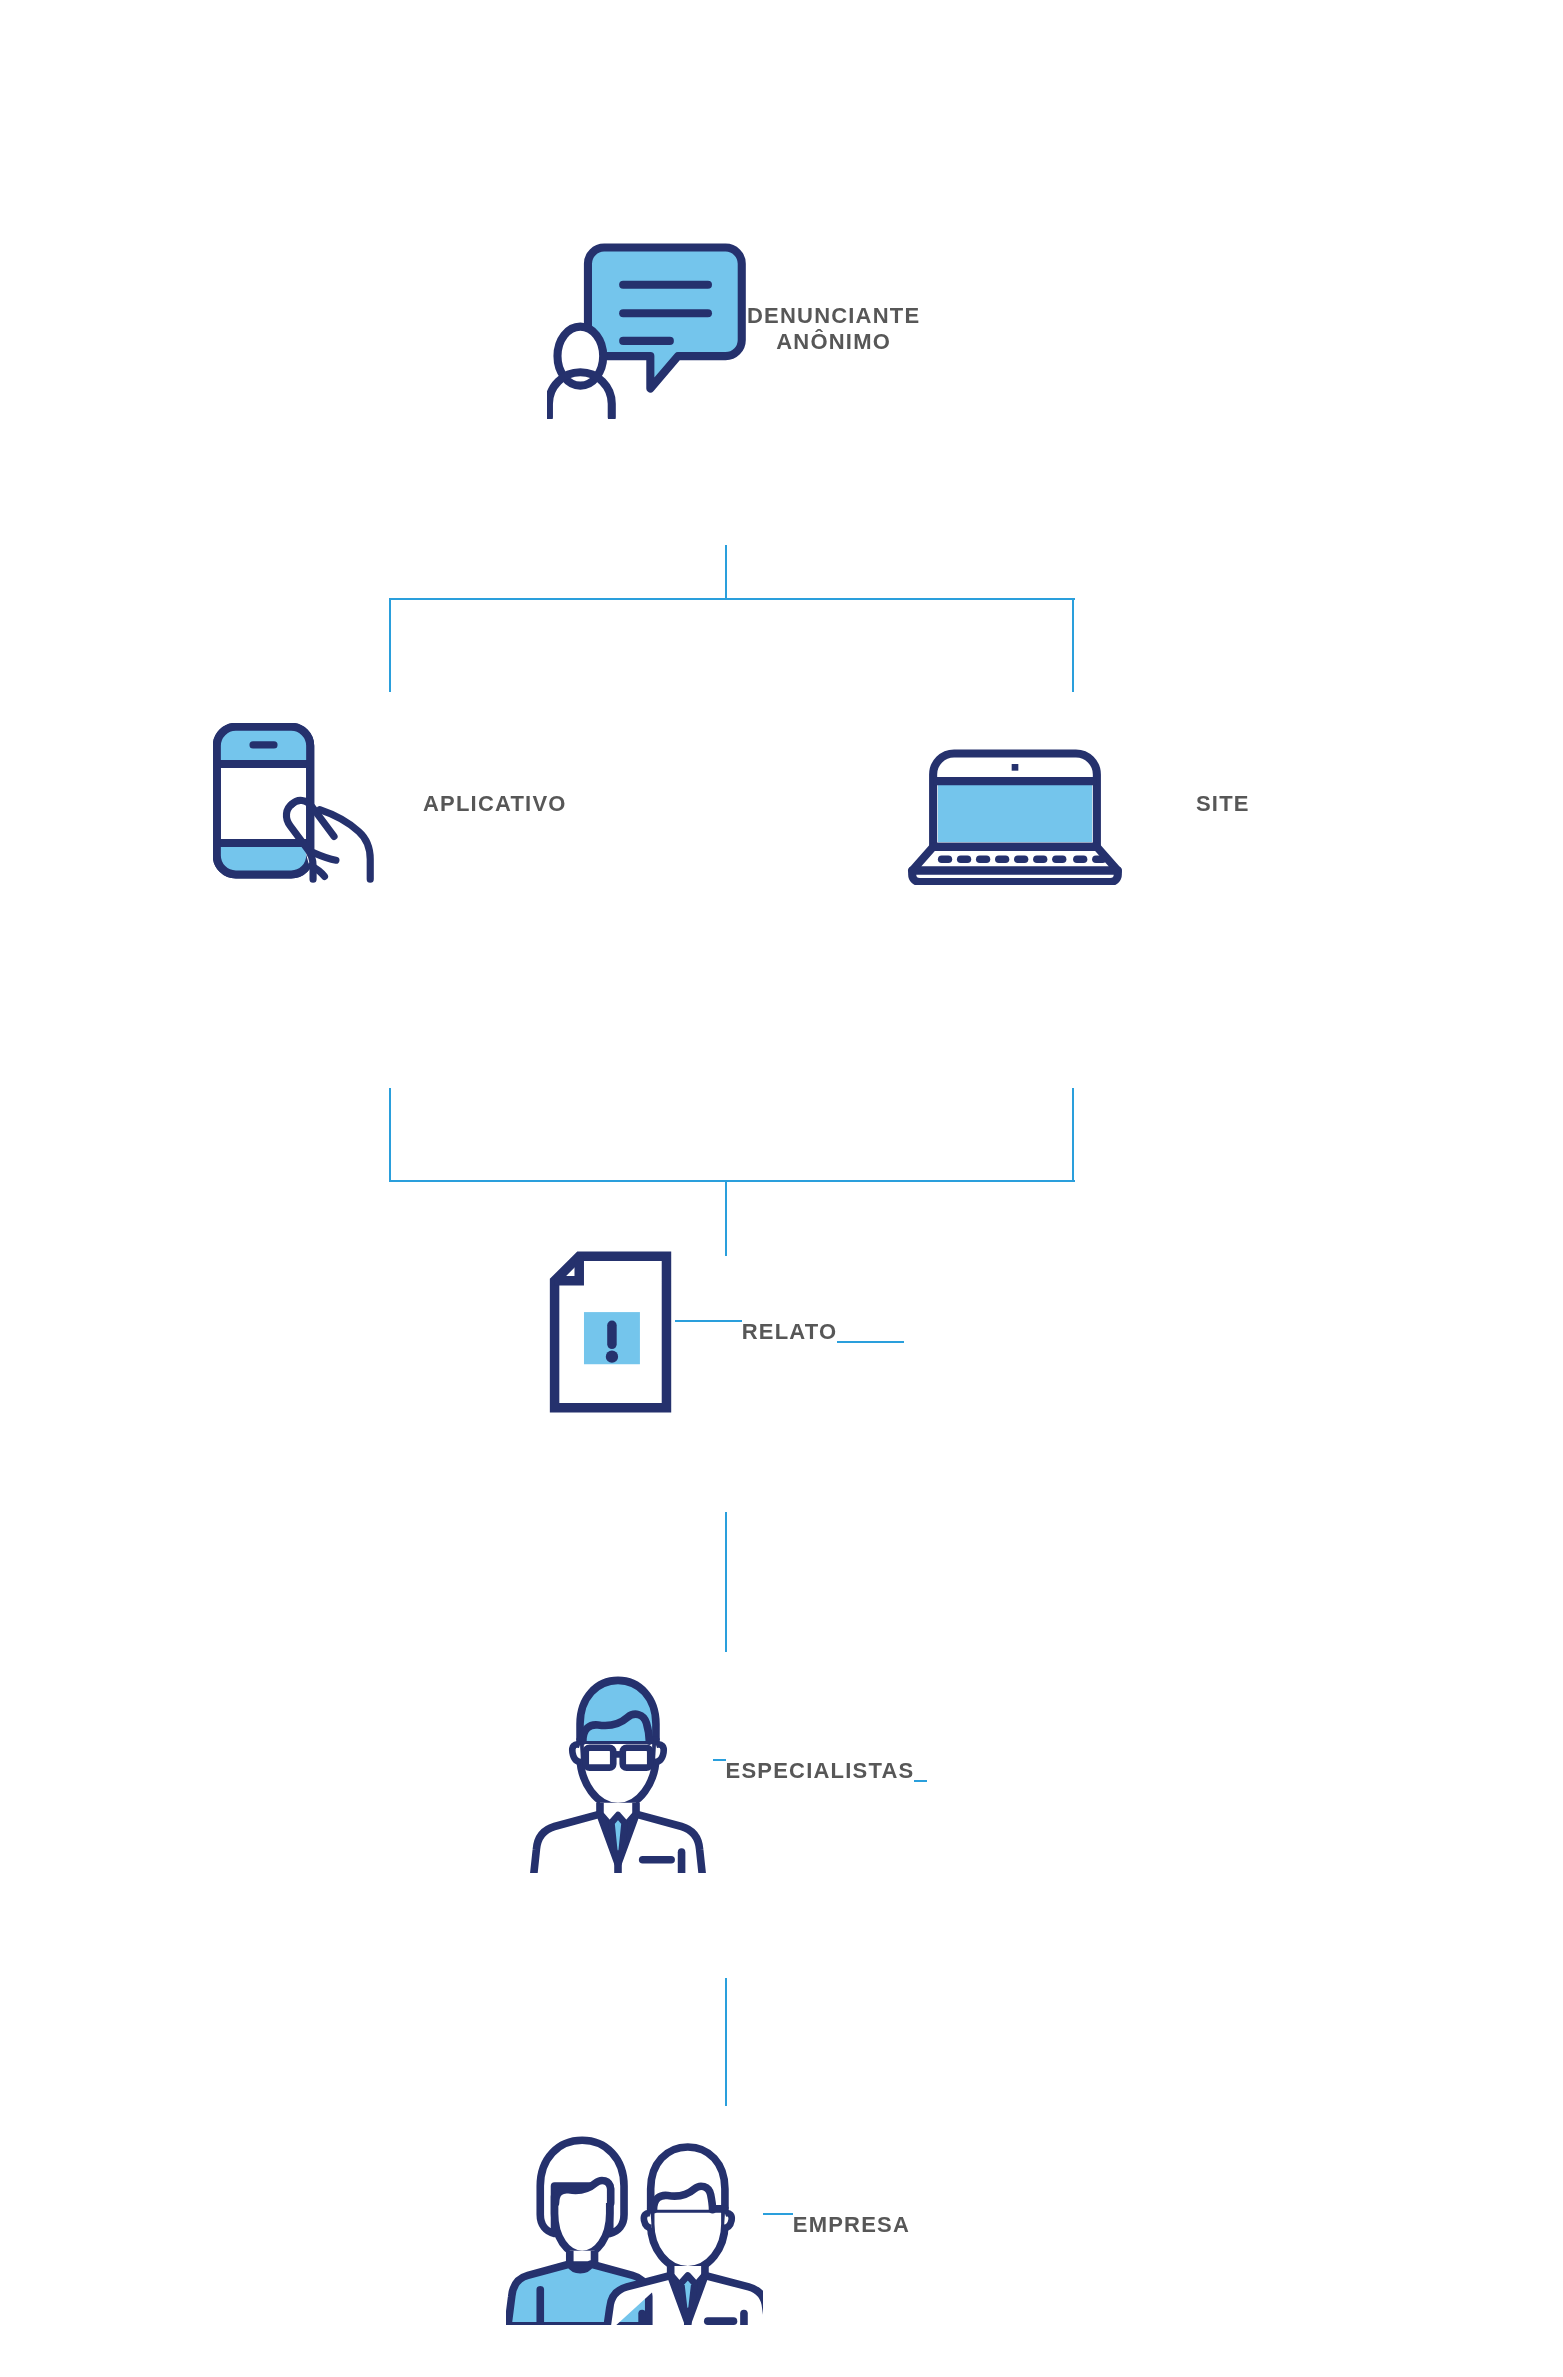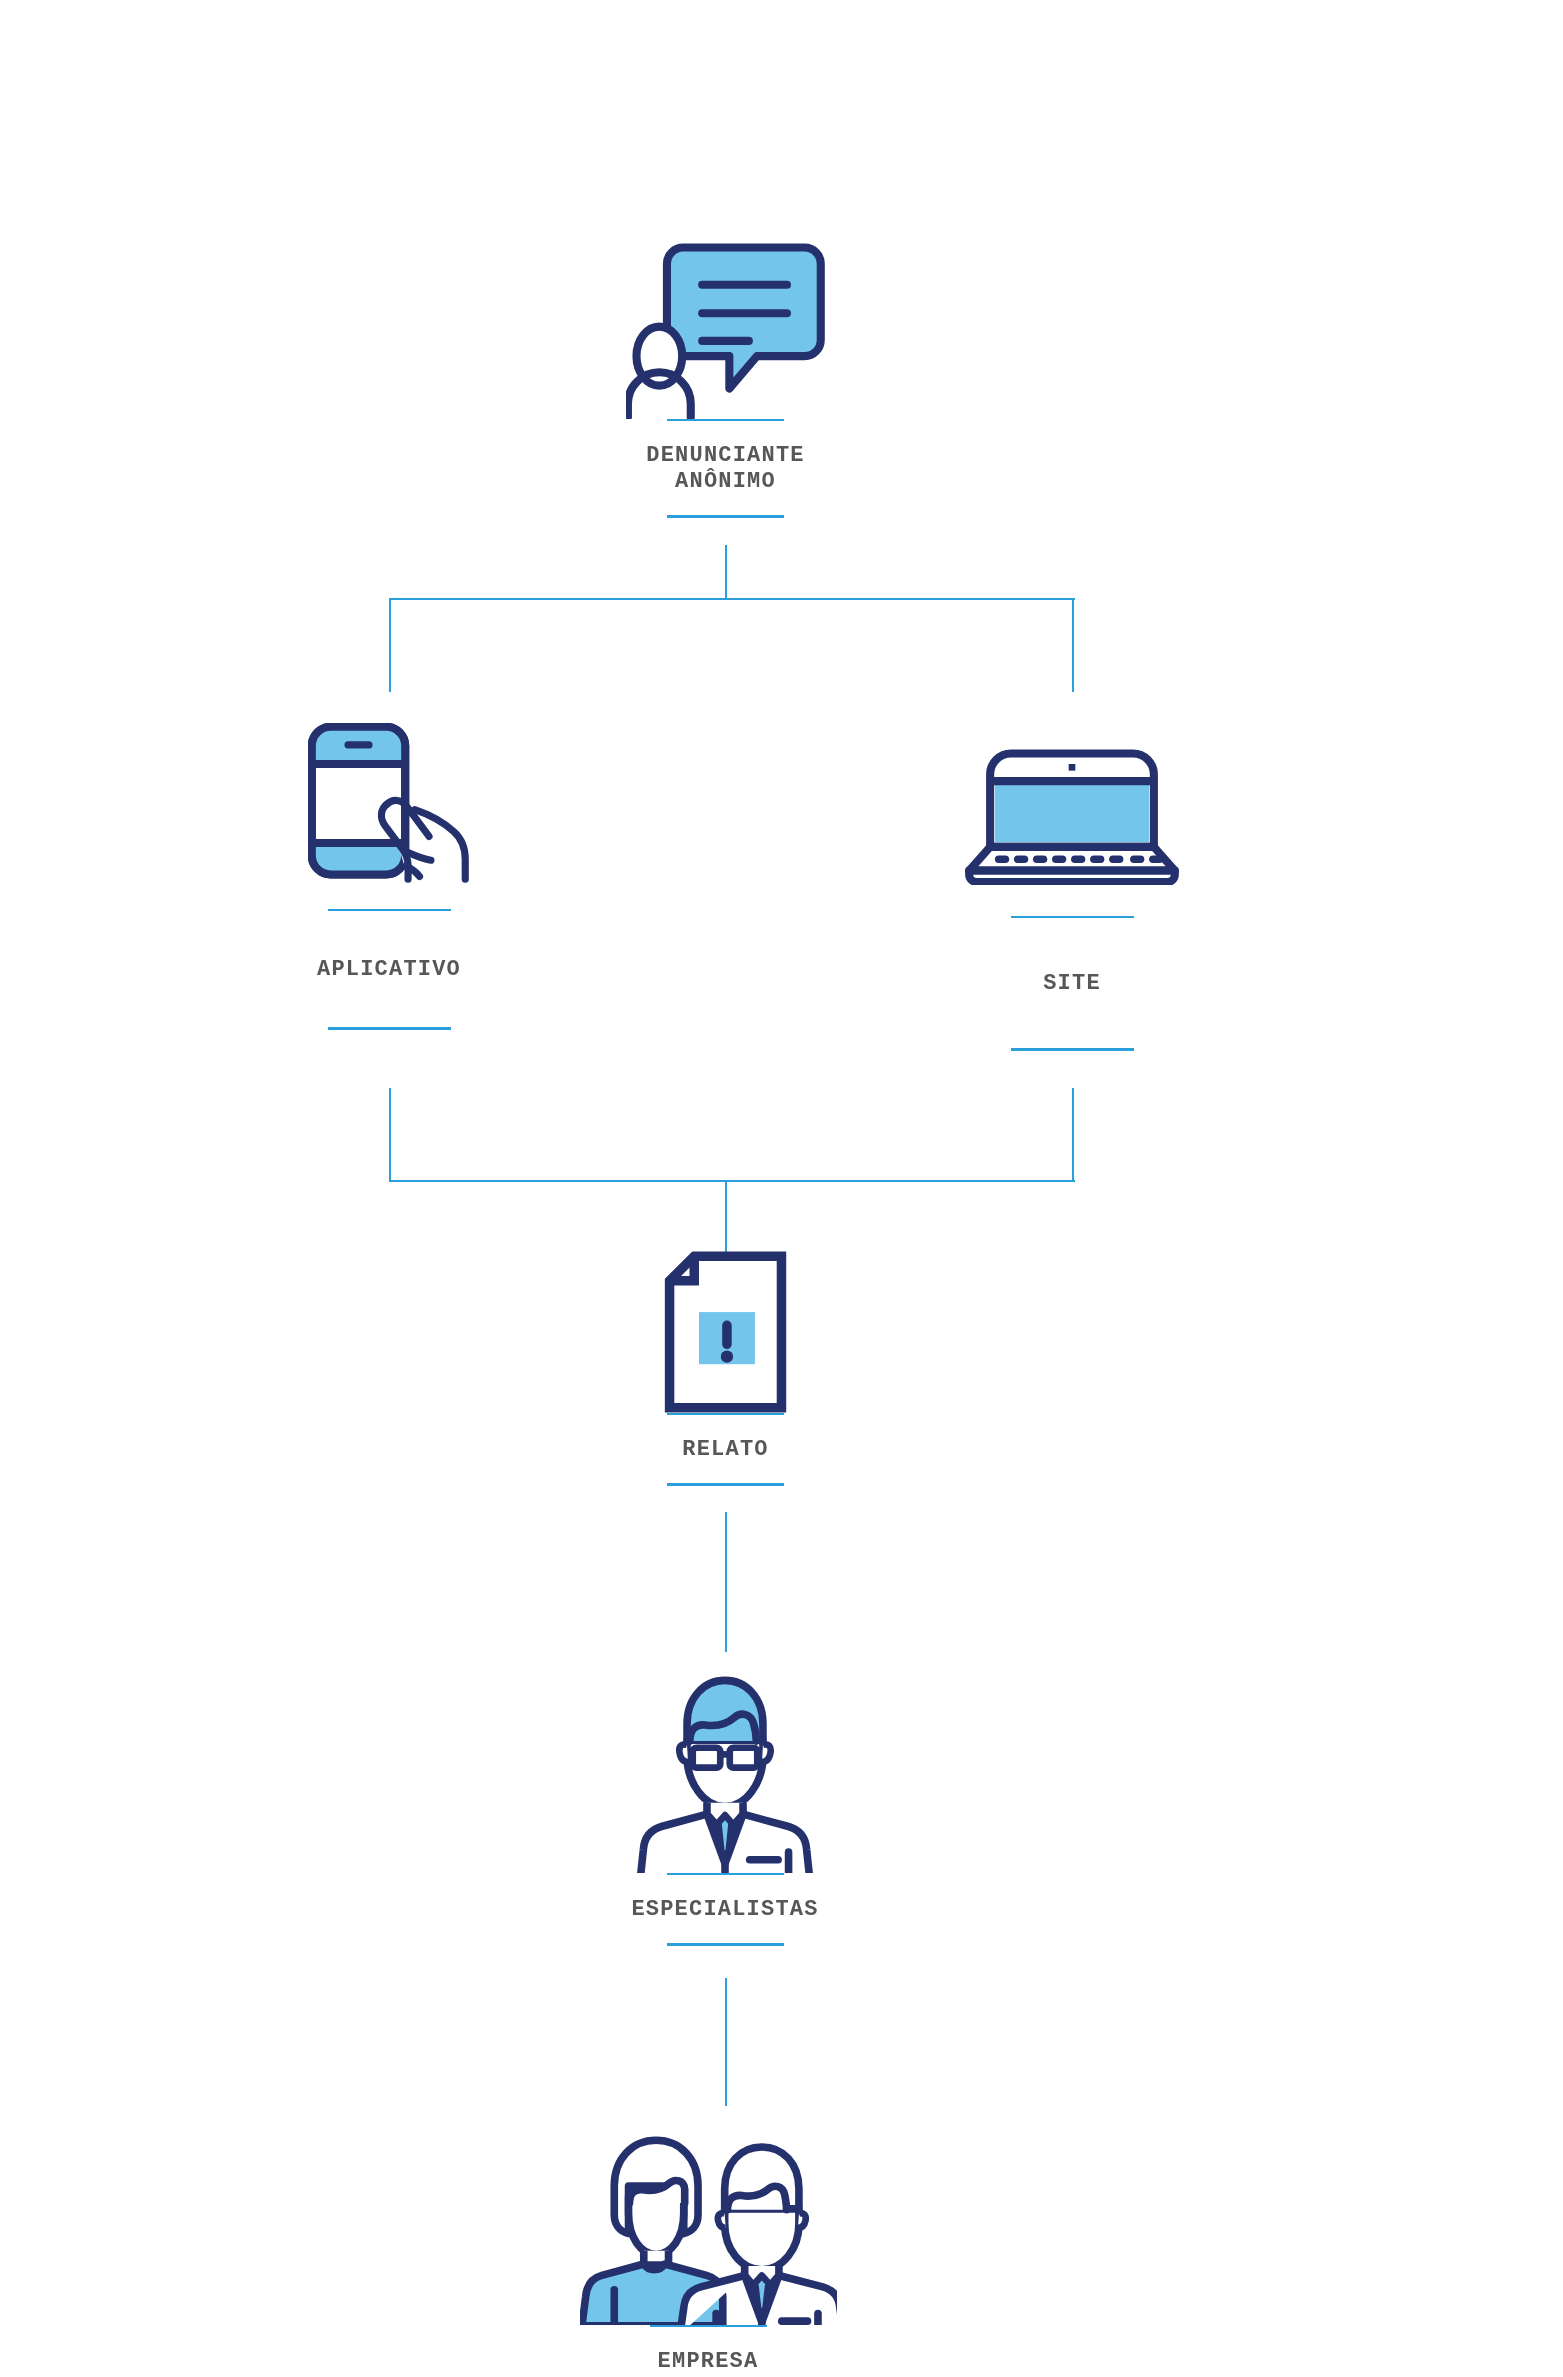--- a/index.html
+++ b/index.html
@@ -23,24 +23,23 @@
     position: absolute;
     background: #2a9fdc;
   }
   .conn-v { width: 2.4px; }
   .conn-h { height: 2.4px; }
 
   
   .node {
     position: absolute;
     display: flex;
-    flex-direction: column;
+    flex-direction: row;
     align-items: center;
     justify-content: flex-start;
-    font-family: Liberation Mono, monospace;
   }
   .node-icon {
     display: flex;
     align-items: flex-end;
     justify-content: center;
   }
   .rule {
     background: #2a9fdc;
     height: 2.4px;
   }

